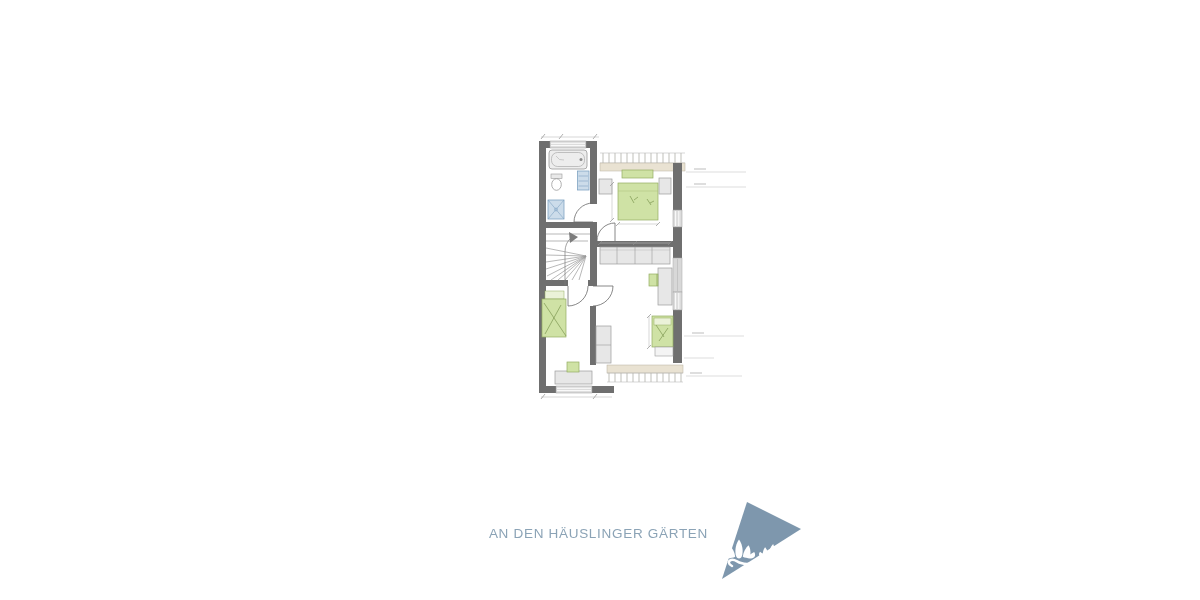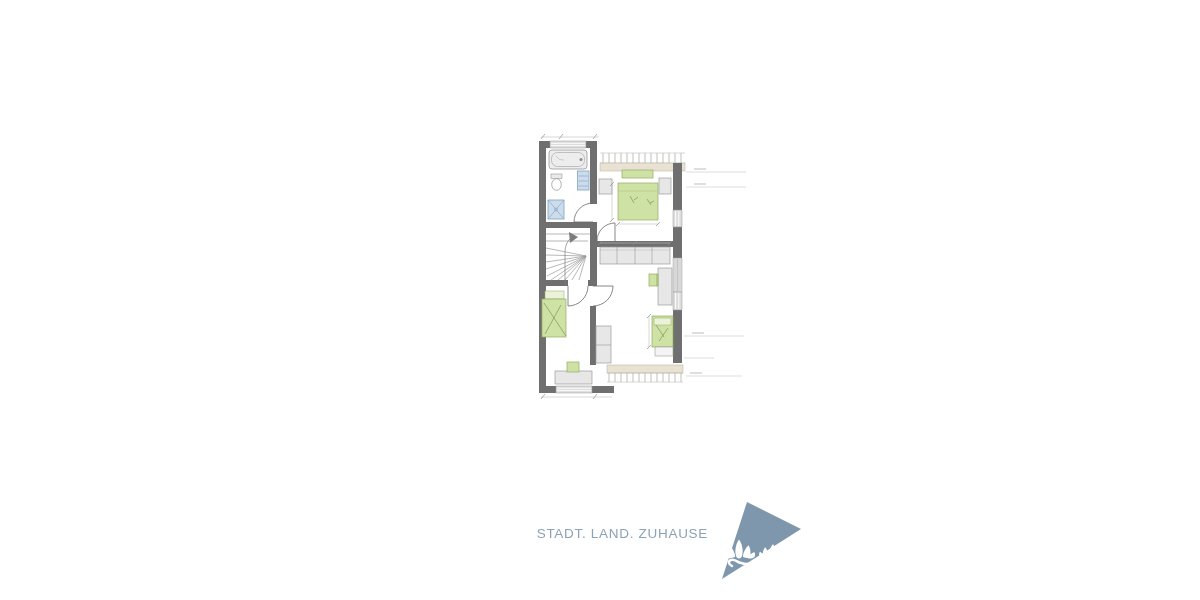--- a/index.html
+++ b/index.html
@@ -188,21 +188,21 @@
     <path d="M686,172 H746 M686,187 H746 M684,336 H744 M684,358 H714 M686,376 H742" class="faint"></path>
     <rect x="694" y="168" width="12" height="2" class="micro"></rect>
     <rect x="694" y="183" width="12" height="2" class="micro"></rect>
     <rect x="692" y="332" width="12" height="2" class="micro"></rect>
     <rect x="690" y="372" width="12" height="2" class="micro"></rect>
   </g>
 </svg>
 </div>
 
 <div class="brand-text">
-  <div>STADT. LAND. ZUHAUSE</div>
+  <div>AN DEN HÄUSLINGER GÄRTEN</div>
 </div>
 
 <div class="logo-wrap">
 <svg width="96" height="92" viewBox="0 0 96 92">
   <defs>
     <g id="lotus">
       <path d="M0,-11 C3,-7 4.5,-1 3.5,5 C2.8,8 1.5,9 0,9 C-1.5,9 -2.8,8 -3.5,5 C-4.5,-1 -3,-7 0,-11 Z"></path>
       <path d="M-10,-5 C-7,-2 -4.5,2 -4,7 C-6,8.5 -9,8.5 -11,7 C-13,4 -12,-2 -10,-5 Z"></path>
       <path d="M10,-5 C7,-2 4.5,2 4,7 C6,8.5 9,8.5 11,7 C13,4 12,-2 10,-5 Z"></path>
       <path d="M-16,2 C-13,3.5 -10,5.5 -7.5,8 C-10.5,9.5 -14,9 -16,7.5 C-17.5,6 -17,3.5 -16,2 Z"></path>

